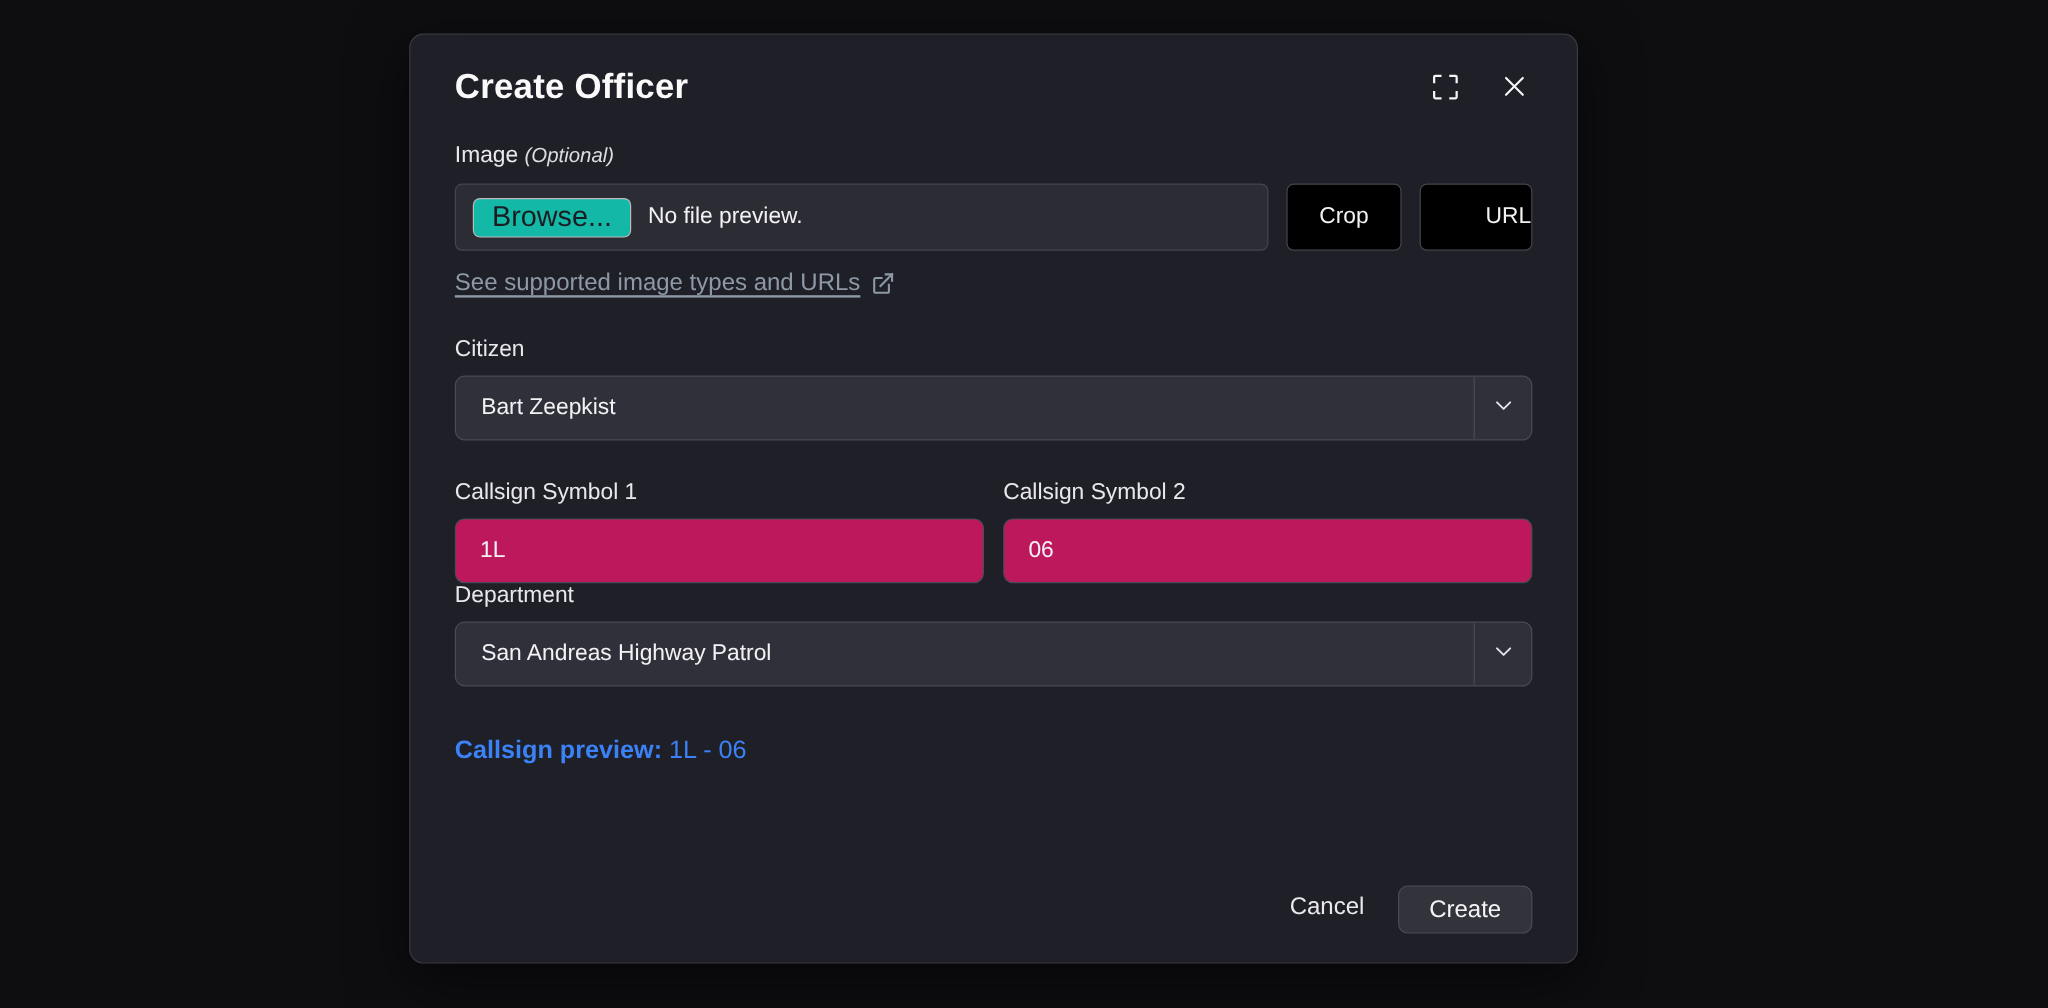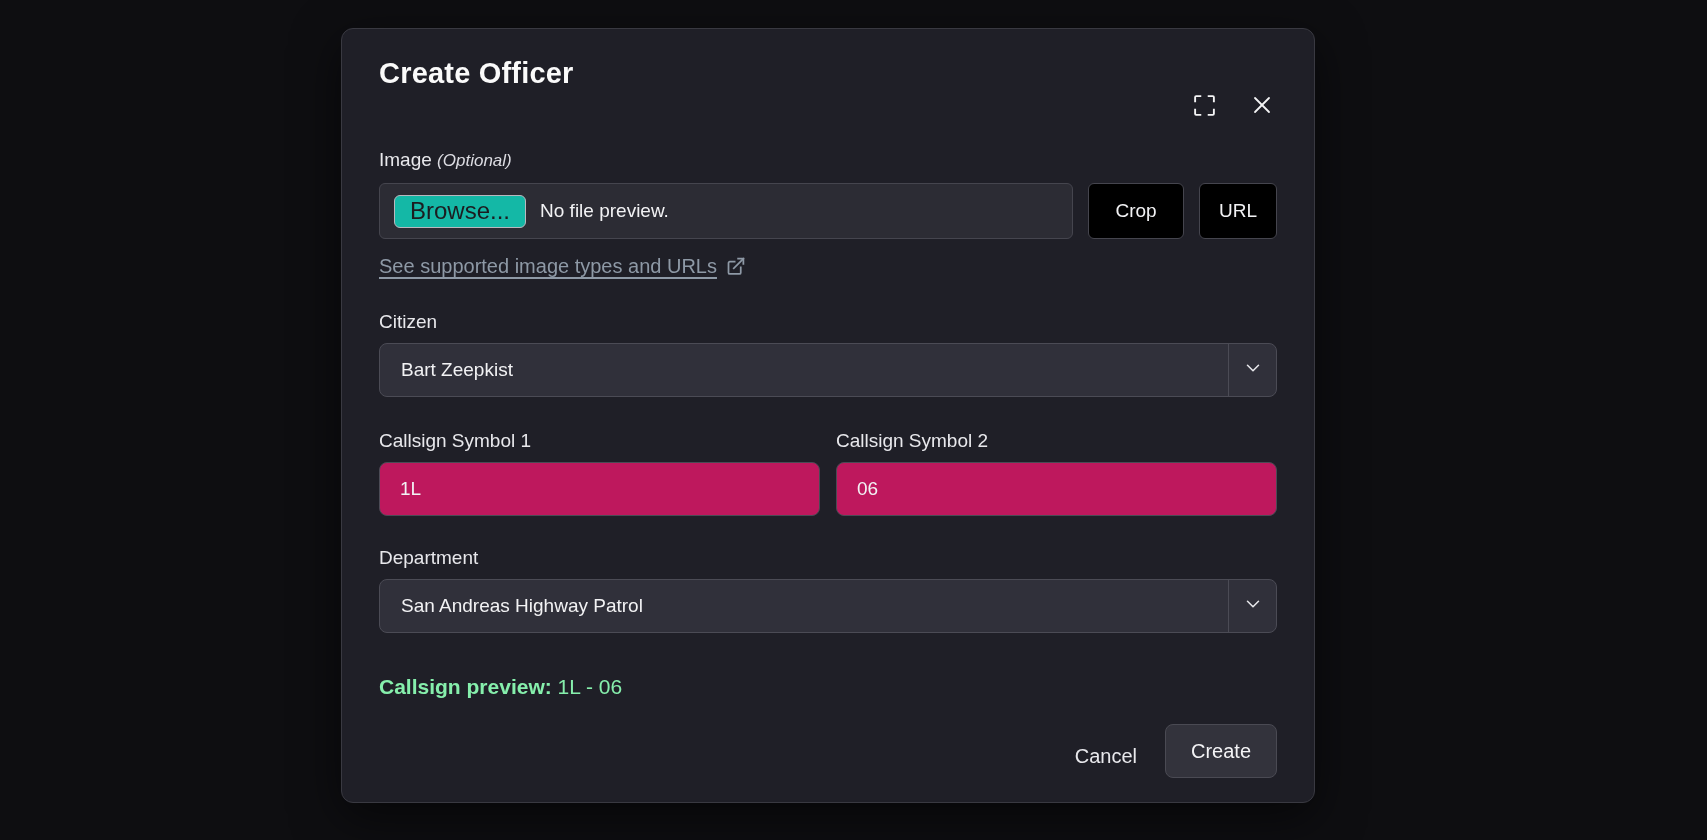--- a/index.html
+++ b/index.html
@@ -19,21 +19,21 @@
     background: #1f1f27;
     border: 1px solid #393941;
     border-radius: 12px;
     box-shadow: 0 14px 48px rgba(0,0,0,0.55);
     padding: 28px 37px 24px 37px;
     display: flex;
     flex-direction: column;
   }
 
   
-  .modal-header { display: flex; align-items: flex-start; margin-bottom: 29px; flex-direction: column; }
+  .modal-header { display: flex; align-items: flex-start; margin-bottom: 29px; }
   .modal-title { font-size: 29px; font-weight: 700; color: #fafafa; letter-spacing: 0.2px; }
   .header-actions { margin-left: auto; display: flex; align-items: center; gap: 28px; }
   .icon-btn {
     background: none; border: none; cursor: pointer; color: #f4f4f5;
     width: 30px; height: 30px; display: flex; align-items: center; justify-content: center;
     padding: 0;
   }
   .icon-btn svg { display: block; }
 
   
@@ -69,21 +69,21 @@
     height: 56px;
     border-radius: 6px;
     background: #000000;
     border: 1px solid #45454e;
     color: #f2f2f4;
     font-family: "Liberation Sans", sans-serif;
     font-size: 19px;
     cursor: pointer;
   }
   .img-btn.crop { width: 96px; }
-  .img-btn.url  { width: 78px; }
+  .img-btn.url  { width: 94px; text-align: right; }
   .img-btn.delete {
     width: 112px;
     background: #ea4a4a;
     border: 1px solid #f06060;
     color: #1f1014;
   }
 
   
   .link-row { margin-bottom: 33px; display: flex; align-items: center; gap: 8px; }
   .supported-link {
@@ -117,39 +117,38 @@
     border-left: 1px solid #4b4b55;
     display: flex; align-items: center; justify-content: center;
     color: #e4e4e8;
   }
 
   
   .callsign-grid {
     display: grid;
     grid-template-columns: 1fr 1fr;
     gap: 16px;
-    margin-bottom: 31px;
   }
   .text-input {
     width: 100%;
     height: 54px;
     background: #be185d;
     border: 1px solid #4b4b55;
     border-radius: 8px;
     color: #f2f2f4;
     font-family: "Liberation Sans", sans-serif;
     font-size: 19px;
     padding: 0 20px;
     outline: none;
   }
   .dept-label { margin-bottom: 10px; }
   .dept-select { margin-bottom: 42px; }
 
   
-  .preview-row { font-size: 21px; color: #86efac; }
+  .preview-row { font-size: 21px; color: #3b82f6; }
   .preview-label { font-weight: 700; }
 
   
   .modal-footer {
     margin-top: auto;
     display: flex; justify-content: flex-end; align-items: flex-end;
     gap: 10px;
   }
   .cancel-btn {
     background: none; border: none;
@@ -159,21 +158,21 @@
     padding: 10px 18px;
     cursor: pointer;
   }
   .create-btn {
     background: #33333c;
     border: 1px solid #4a4a53;
     border-radius: 8px;
     color: #f4f4f6;
     font-family: "Liberation Sans", sans-serif;
     font-size: 20px;
-    height: 54px;
+    height: 40px;
     padding: 0 25px;
     cursor: pointer;
   }
 </style>
 </head>
 <body>
 
 <div class="stage">
   <div class="modal">
 

